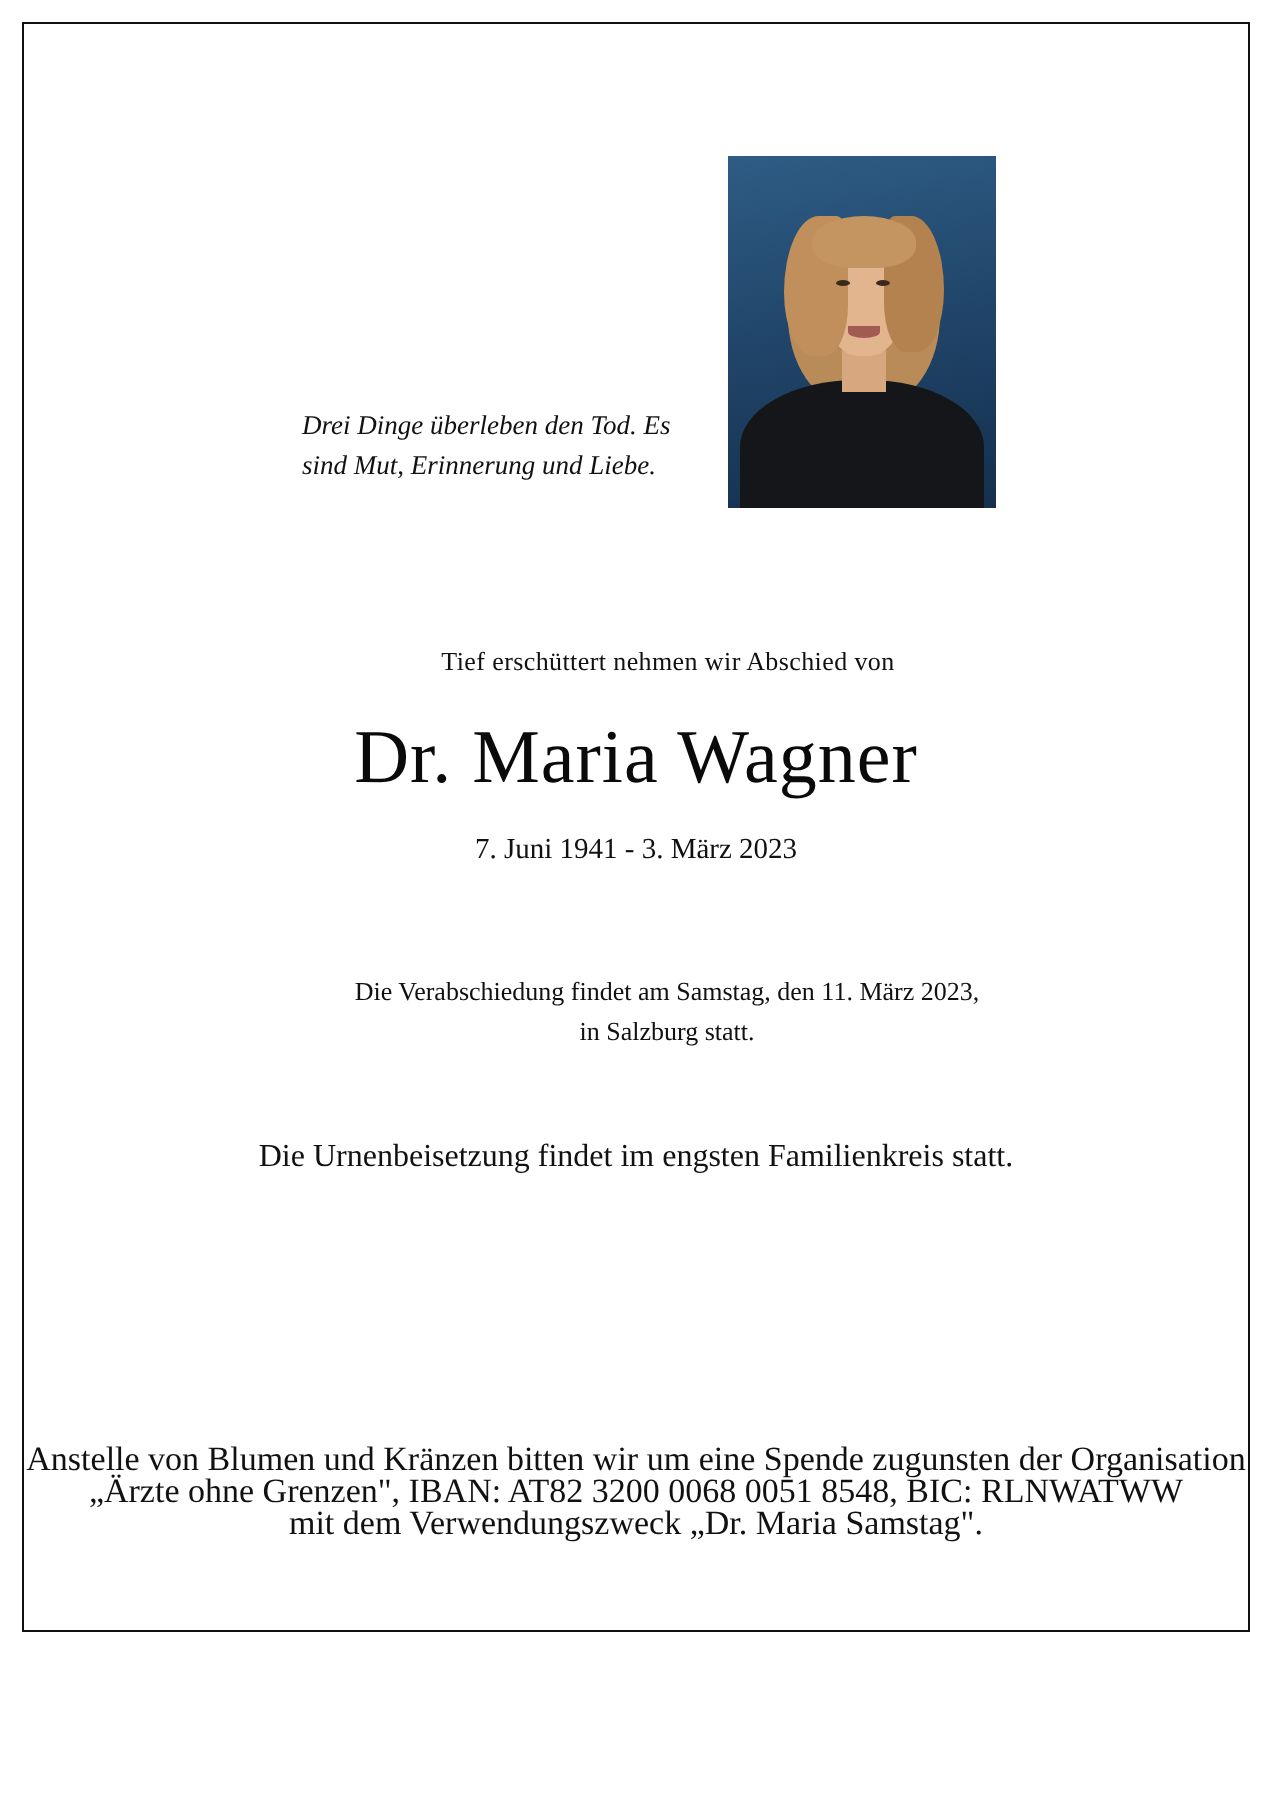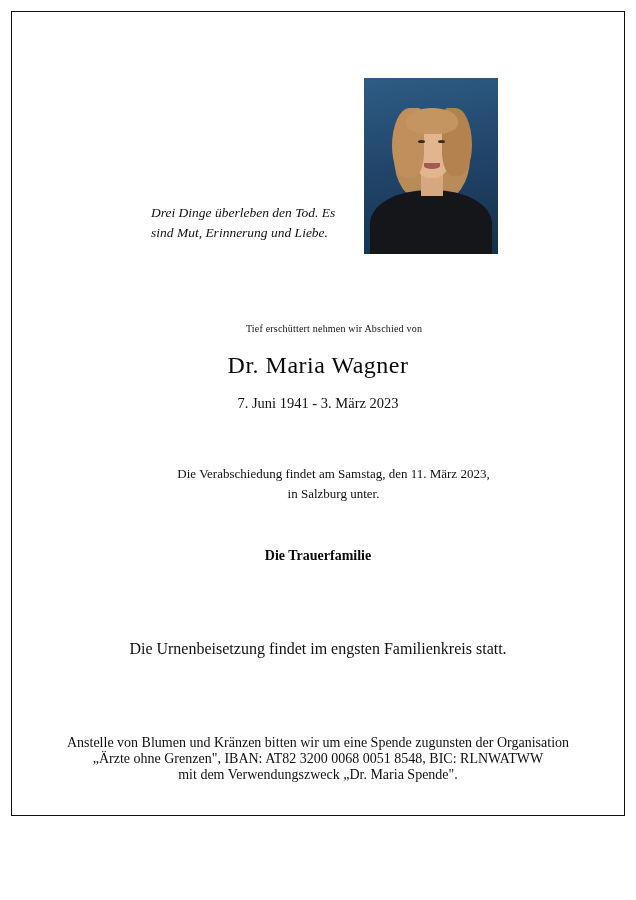--- a/index.html
+++ b/index.html
@@ -148,28 +148,28 @@
 
   
   .main {
     position: absolute;
     left: 0;
     right: 0;
     top: 312px;
     text-align: center;
   }
   .intro {
-    font-size: 10px;
+    font-size: 13px;
     letter-spacing: 0.2px;
     color: #111111;
     margin-bottom: 18px;
     margin-left: 32px;
   }
   .name {
-    font-size: 24px;
+    font-size: 38px;
     letter-spacing: 0.5px;
     color: #0a0a0a;
     margin: 0 0 16px 0;
     font-weight: 400;
   }
   .dates {
     font-size: 14.5px;
     color: #111111;
     margin-bottom: 52px;
   }
@@ -193,24 +193,24 @@
 
   
   .footer {
     position: absolute;
     left: 0;
     right: 0;
     bottom: 26px;
     text-align: center;
   }
   .donation {
-    font-size: 14px;
+    font-size: 17px;
     line-height: 16px;
     color: #111111;
-    margin-bottom: 7px;
+    margin-bottom: 20px;
   }
   .credit {
     font-size: 8px;
     color: #555555;
     letter-spacing: 0.2px;
   }
 </style>
 </head>
 <body>
 
@@ -232,28 +232,27 @@
     </div>
 
     <div class="quote">Drei Dinge überleben den Tod. Es sind Mut, Erinnerung und Liebe.</div>
 
     <div class="main">
       <div class="intro">Tief erschüttert nehmen wir Abschied von</div>
       <div class="name">Dr. Maria Wagner</div>
       <div class="dates">7. Juni 1941 - 3. März 2023</div>
       <div class="ceremony">
         <div>Die Verabschiedung findet am Samstag, den 11. März 2023,</div>
-        <div>in Salzburg unter.</div>
+        <div>in Salzburg statt.</div>
       </div>
-      <div class="family">Die Trauerfamilie</div>
       <div class="burial">Die Urnenbeisetzung findet im engsten Familienkreis statt.</div>
     </div>
 
     <div class="footer">
       <div class="donation">
         <div>Anstelle von Blumen und Kränzen bitten wir um eine Spende zugunsten der Organisation</div>
         <div>„Ärzte ohne Grenzen", IBAN: AT82 3200 0068 0051 8548, BIC: RLNWATWW</div>
-        <div>mit dem Verwendungszweck „Dr. Maria Spende".</div>
+        <div>mit dem Verwendungszweck „Dr. Maria Samstag".</div>
       </div>
     </div>
 
   </div>
 </div>
 
 </body></html>

